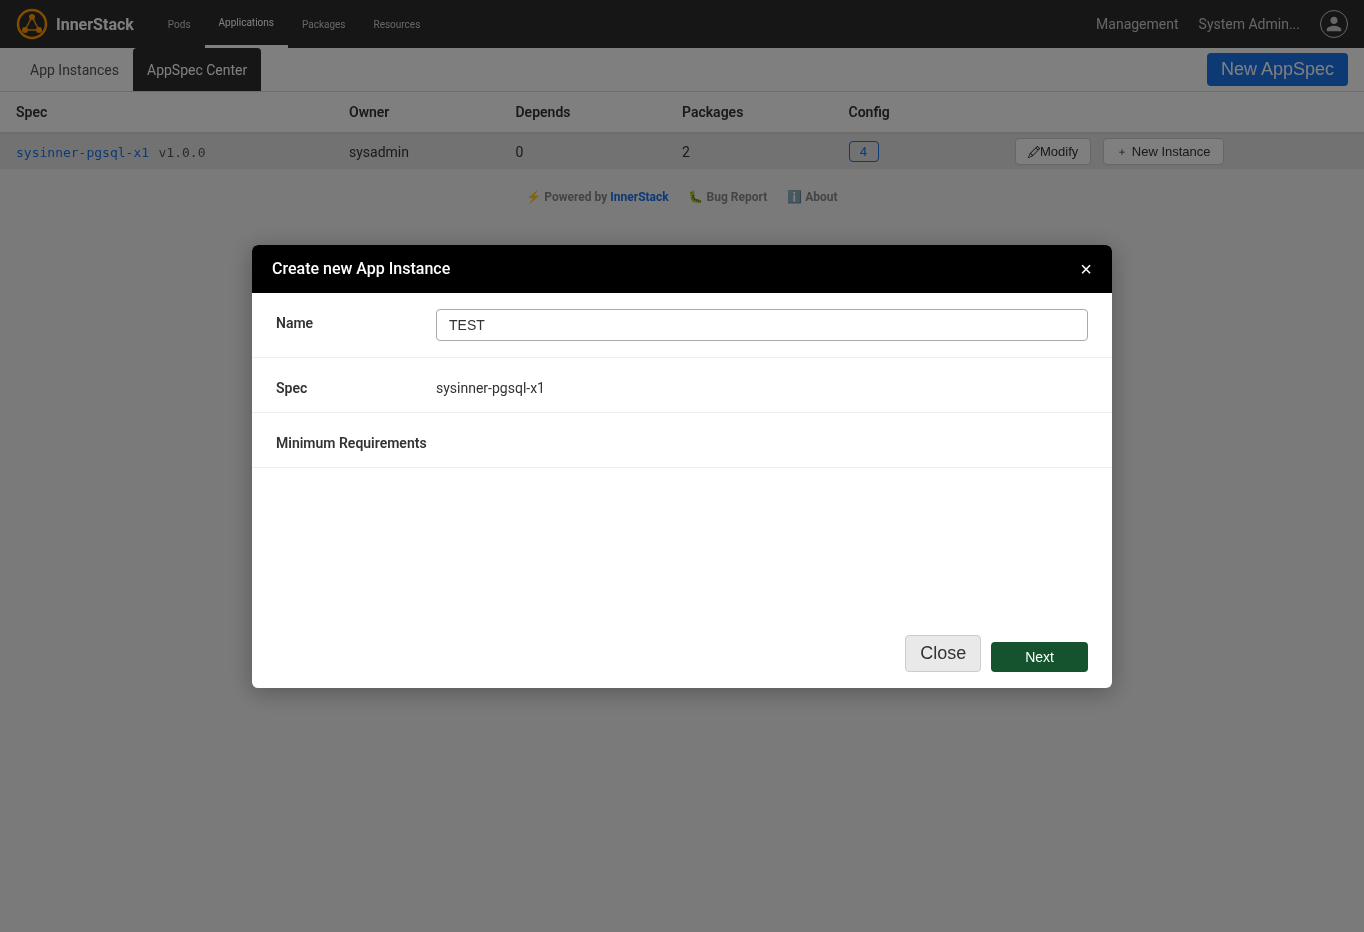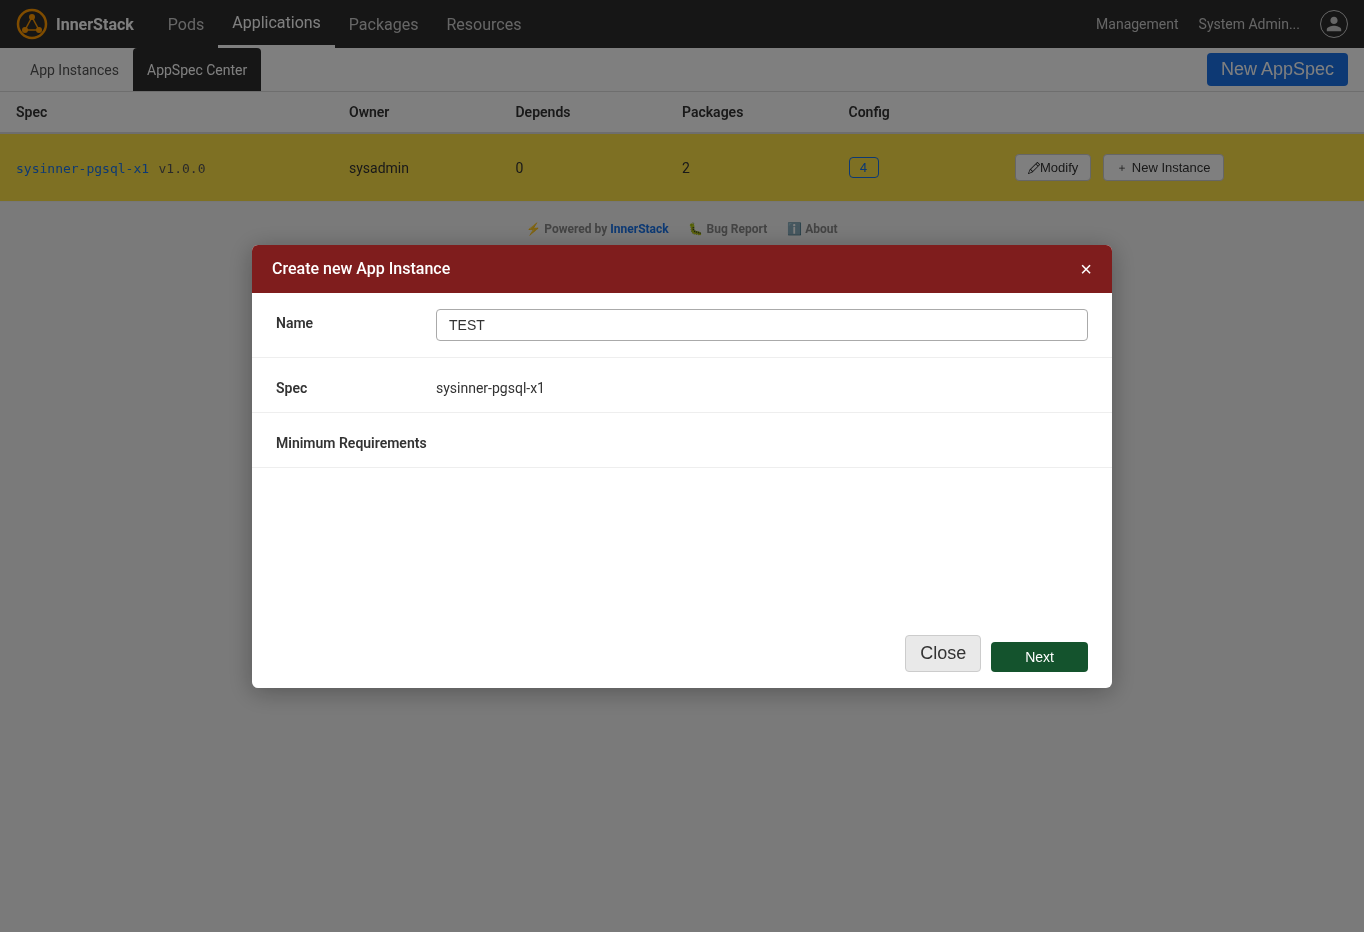--- a/index.html
+++ b/index.html
@@ -33,21 +33,21 @@
       flex: 1;
     }
     .topnav-link {
       color: #ccc;
       padding: 4px 14px;
       height: 48px;
       display: flex;
       align-items: center;
       cursor: pointer;
       text-decoration: none;
-      font-size: 16px;
+      font-size: 10px;
     }
     .topnav-link.active {
       color: #fff;
       border-bottom: 3px solid #fff;
     }
     .topnav-right {
       display: flex;
       align-items: center;
       gap: 20px;
       margin-left: auto;
@@ -121,24 +121,24 @@
       grid-template-columns: 2fr 1fr 1fr 1fr 1fr 2fr;
       padding: 12px 16px;
       border-bottom: 2px solid #ddd;
       font-weight: 600;
       color: #333;
       background: #fff;
     }
     .table-row {
       display: grid;
       grid-template-columns: 2fr 1fr 1fr 1fr 1fr 2fr;
-      padding: 20px 16px;
+      padding: 4px 16px;
       border-bottom: 1px solid #eee;
       align-items: center;
-      background: #fde047;
+      background: #e5e5e5;
     }
     .spec-link {
       color: #1a73e8;
       font-family: monospace;
       font-size: 13px;
       cursor: pointer;
     }
     .spec-version {
       color: #555;
       margin-left: 6px;
@@ -213,21 +213,21 @@
     
     .modal {
       background: #fff;
       border-radius: 6px;
       width: 860px;
       max-width: 95vw;
       overflow: hidden;
       box-shadow: 0 4px 24px rgba(0,0,0,0.3);
     }
     .modal-header {
-      background: #7f1d1d;
+      background: #000000;
       color: #fff;
       padding: 14px 20px;
       display: flex;
       align-items: center;
       justify-content: space-between;
     }
     .modal-title {
       font-size: 16px;
       font-weight: 500;
     }

